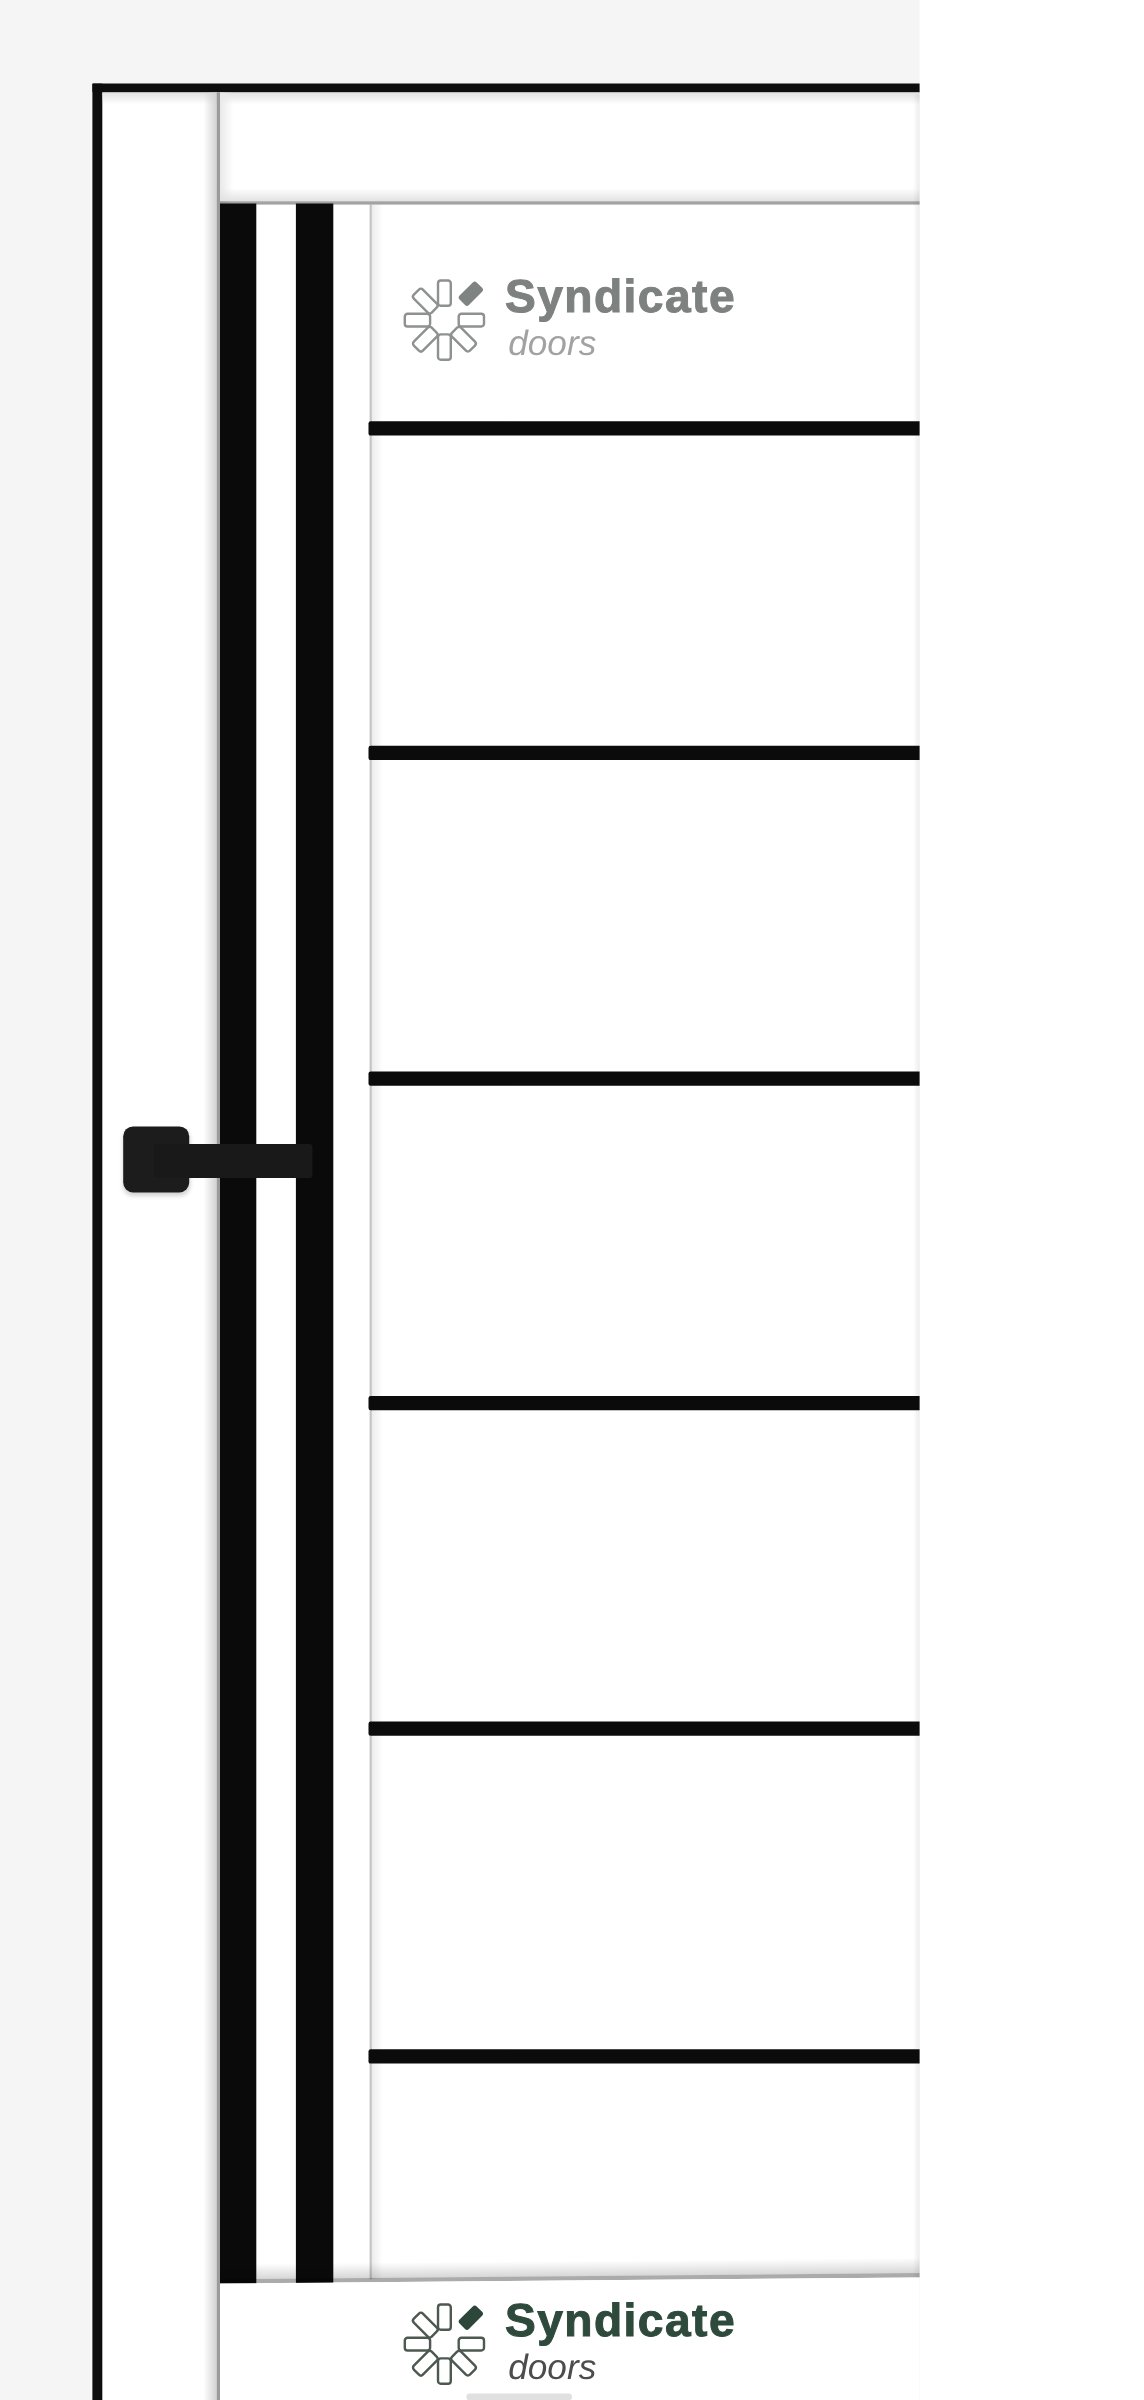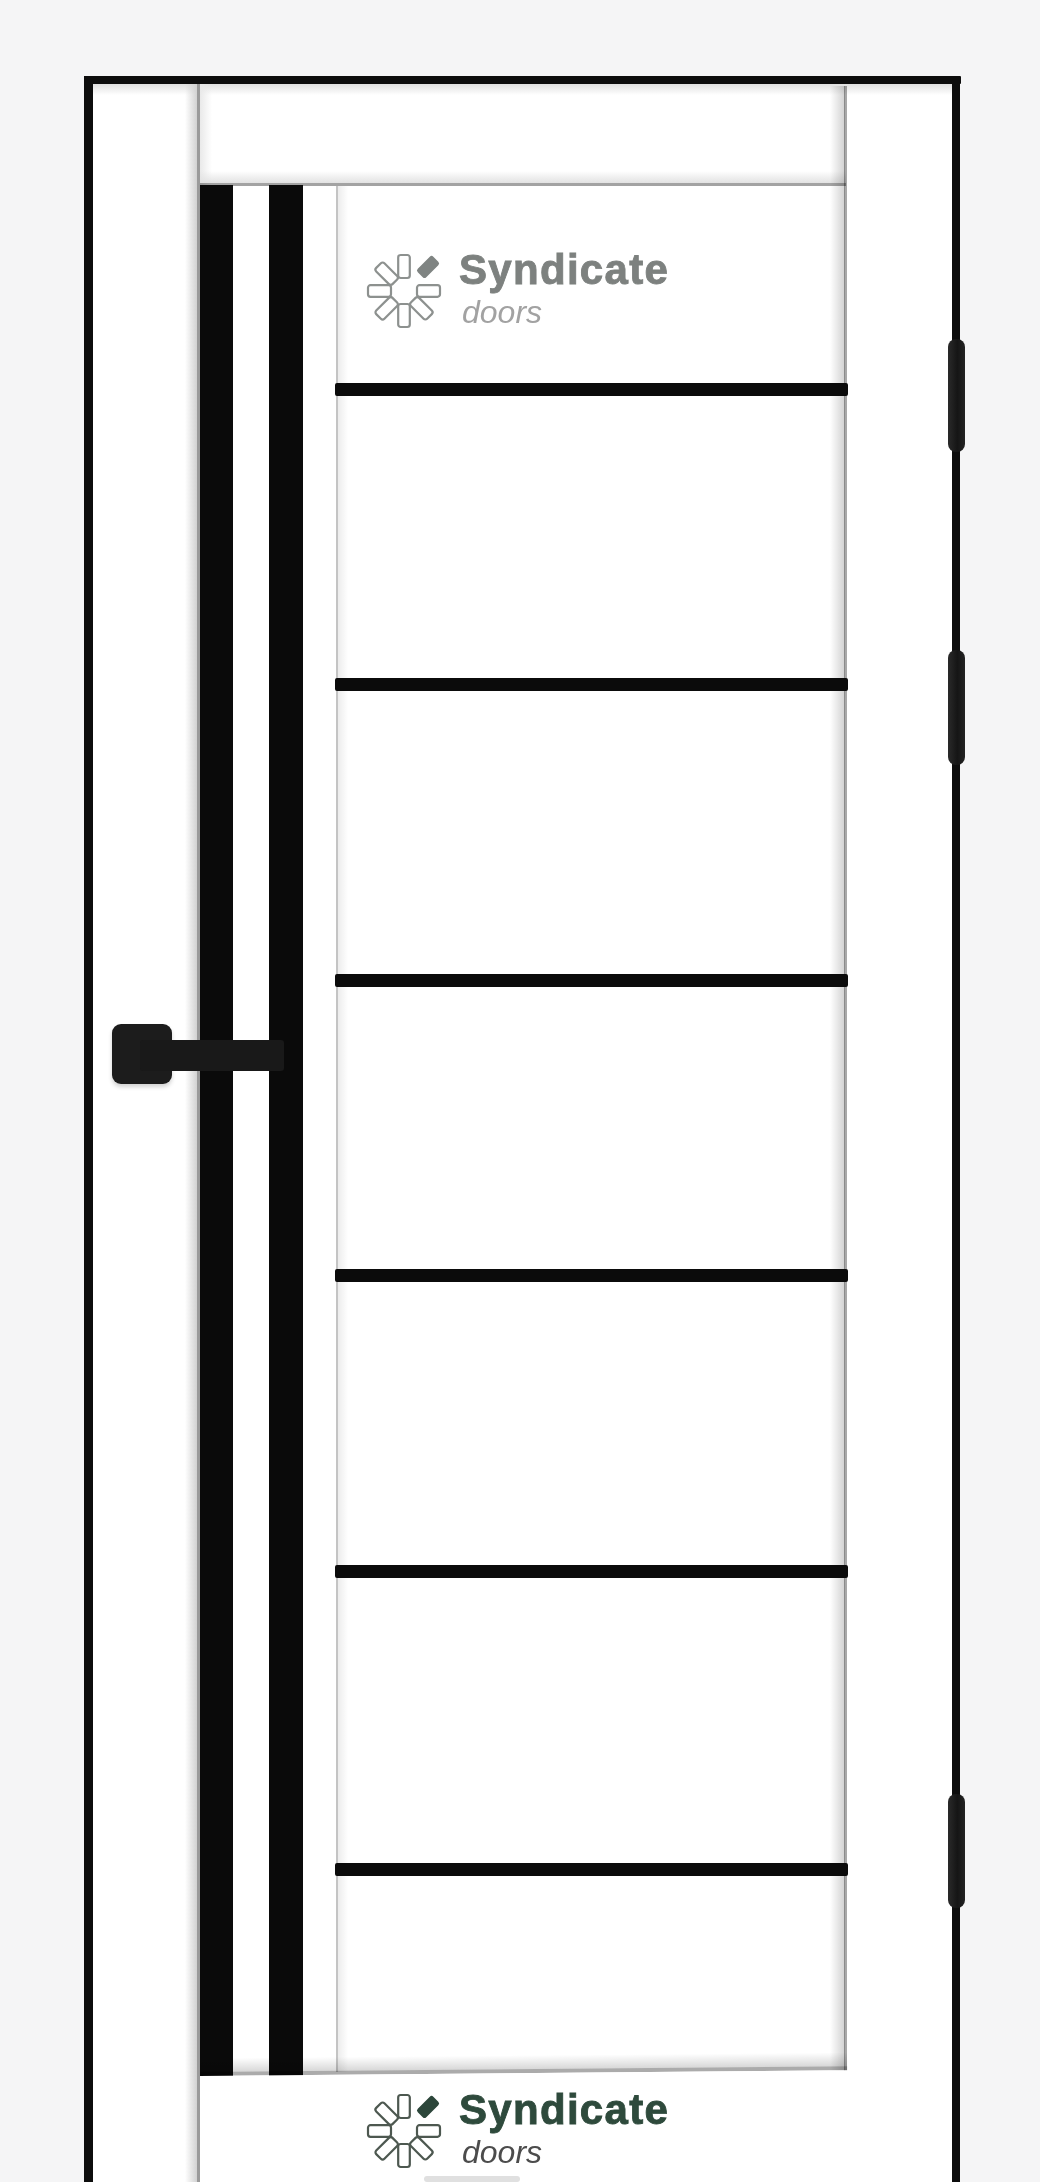--- a/index.html
+++ b/index.html
@@ -1,16 +1,16 @@
 <!DOCTYPE html>
 <html><head>
 <meta charset="utf-8">
 <style>
   html,body{margin:0;padding:0;}
-  .page{position:relative;width:1040px;height:2182px;background:#f5f5f6;overflow:hidden;
+  .page{position:relative;width:836px;height:2182px;background:#f5f5f6;overflow:hidden;
         font-family:"Liberation Sans",sans-serif;}
   .abs{position:absolute;}
 </style>
 </head>
 <body>
 <div class="page">
 
   <div class="abs" style="left:93px;top:84px;width:859px;height:2098px;background:#ffffff;"></div>
 
   <div class="abs" style="left:84px;top:76px;width:877px;height:8px;background:#0d0d0d;border-radius:1px;"></div>

